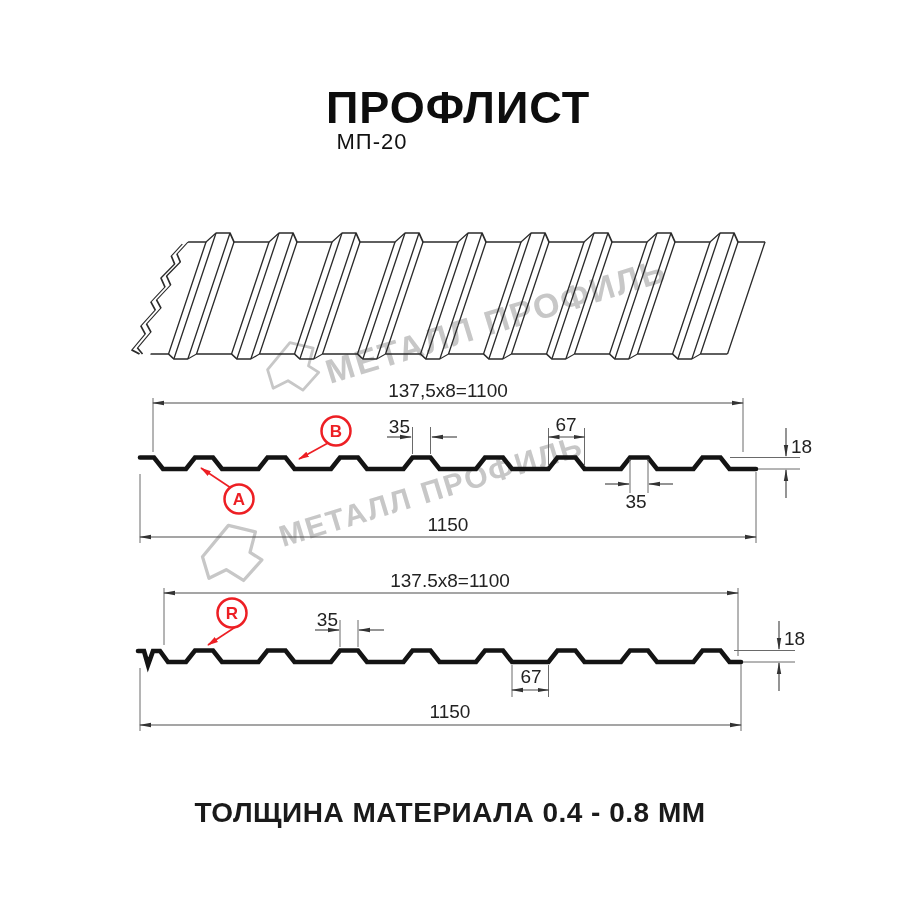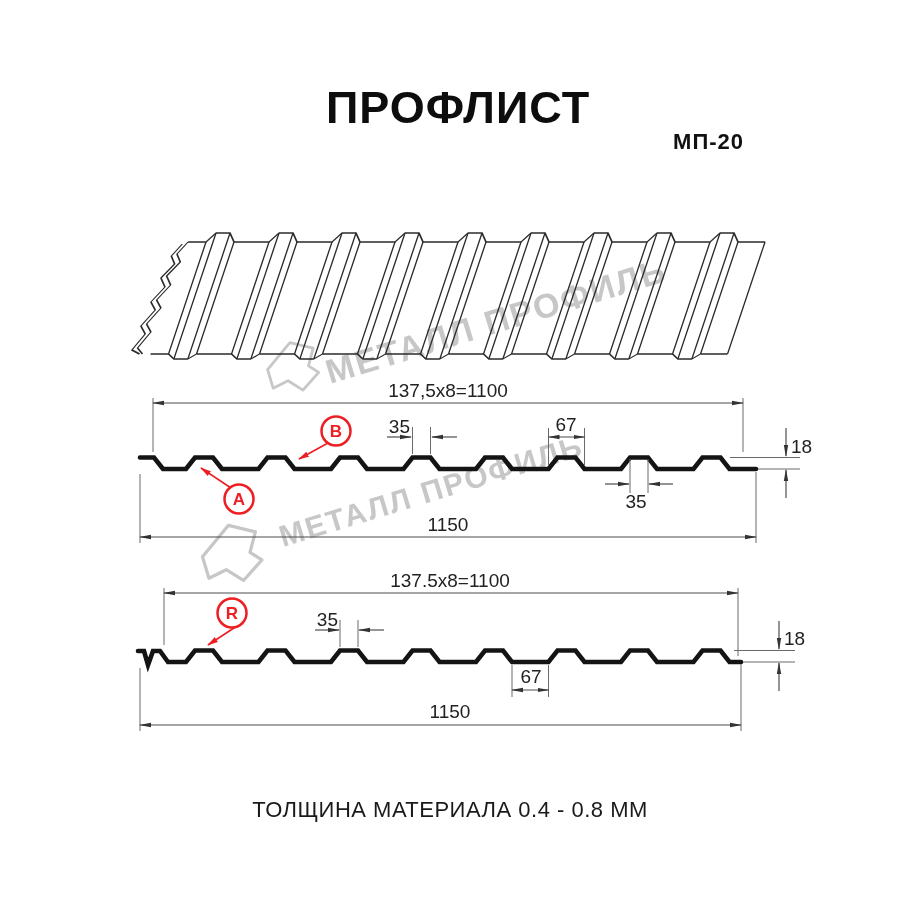--- a/index.html
+++ b/index.html
@@ -1,23 +1,23 @@
 <!DOCTYPE html>
 <html><head>
 <meta charset="utf-8">
 <style>
   html,body{margin:0;padding:0;background:#ffffff;}
   .canvas{position:relative;width:900px;height:900px;background:#ffffff;overflow:hidden;
           font-family:"Liberation Sans",sans-serif;}
   .title{position:absolute;left:0;top:74px;width:900px;text-align:center;
          font-size:45px;font-weight:800;letter-spacing:1px;color:#0d0d0d;margin:8px;}
-  .subtitle{position:absolute;left:0;top:129px;width:744px;text-align:right;
-            font-size:22px;font-weight:700;letter-spacing:1px;color:#111;}
+  .subtitle{position:absolute;left:0;top:129px;width:744px;text-align:center;
+            font-size:22px;font-weight:400;letter-spacing:1px;color:#111;}
   .footer{position:absolute;left:0;top:797px;width:900px;text-align:center;
-          font-size:22px;font-weight:400;letter-spacing:0.5px;color:#1a1a1a;}
+          font-size:28px;font-weight:700;letter-spacing:0.5px;color:#1a1a1a;}
   svg{position:absolute;left:0;top:0;}
   .dimline{stroke:#4d4d4d;stroke-width:1.2;fill:none;}
   .extline{stroke:#6a6a6a;stroke-width:1;fill:none;}
   .profile{stroke:#141414;stroke-width:4.6;fill:none;stroke-linecap:round;stroke-linejoin:miter;}
   .sheet{stroke:#2b2b2b;stroke-width:1.4;fill:none;stroke-linejoin:round;}
   .dimtxt{font-family:"Liberation Sans",sans-serif;font-size:19px;fill:#222;}
   .redcirc{fill:#ffffff;stroke:#ed1f24;stroke-width:2.5;}
   .redtxt{font-family:"Liberation Sans",sans-serif;font-size:17px;font-weight:700;fill:#ed1f24;}
   .redlead{stroke:#ed1f24;stroke-width:1.6;fill:none;}
   .wmtext{font-family:"Liberation Sans",sans-serif;font-weight:700;fill:#c7c7c7;letter-spacing:2px;}

